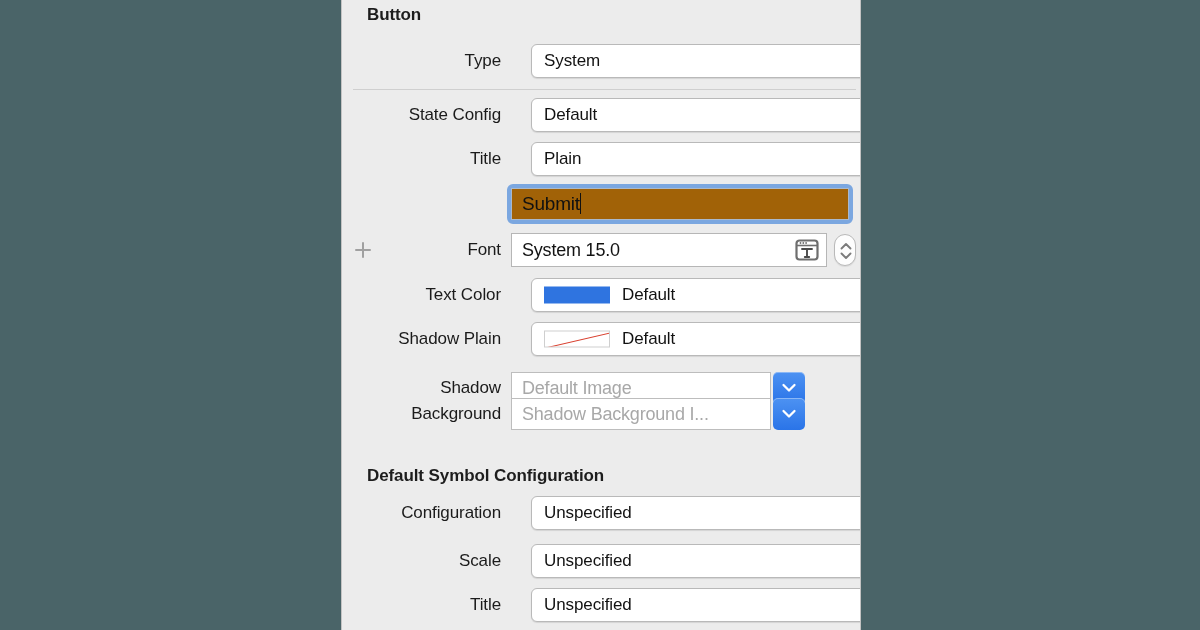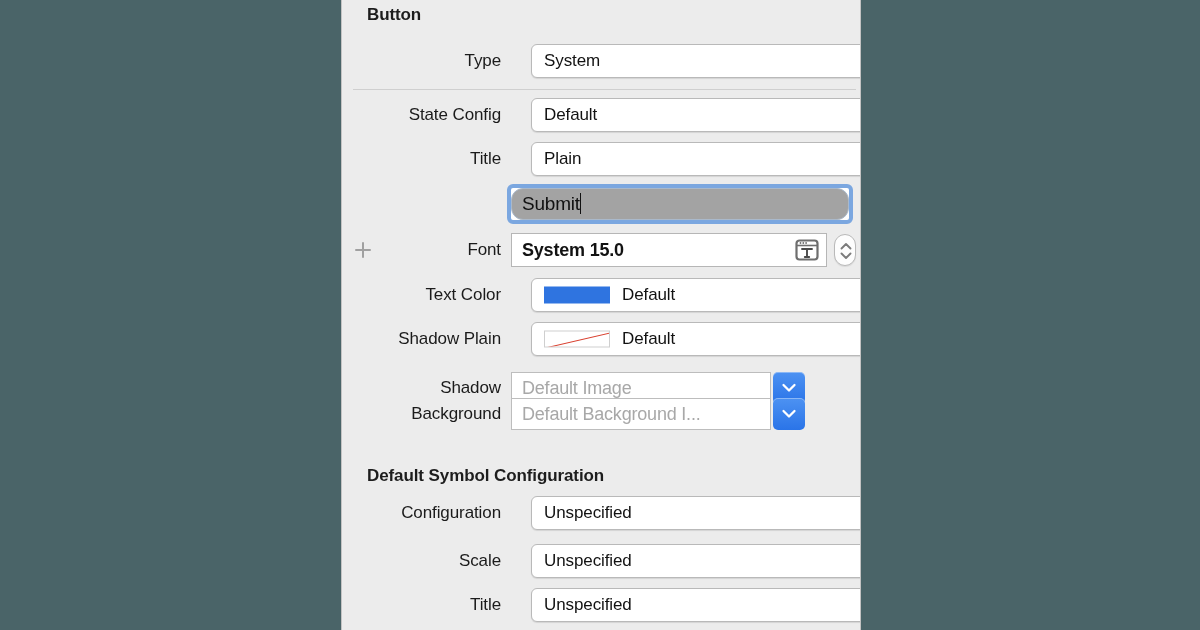--- a/index.html
+++ b/index.html
@@ -149,22 +149,22 @@
     height: 40px;
     box-sizing: border-box;
     border: 4px solid #7ba7e0;
     border-radius: 6px;
     background: #ffffff;
   }
   .textfield-focus .inner {
     position: absolute;
     inset: 0;
     border: 1px solid #aab9cb;
-    border-radius: 12px;
-    background: #a3a3a3;
+    border-radius: 0;
+    background: #a16207;
     box-sizing: border-box;
   }
   .textfield-focus .txt {
     position: absolute;
     left: 10px;
     top: 50%;
     transform: translateY(-50%);
     font-size: 19px;
     color: #111111;
     white-space: nowrap;
@@ -182,21 +182,20 @@
   
   .plainfield {
     position: absolute;
     left: 169px;
     top: 0;
     width: 316px;
     height: 34px;
     box-sizing: border-box;
     background: #ffffff;
     border: 1px solid #b6b6b6;
-    font-weight: bold;
   }
   .plainfield .value {
     position: absolute;
     left: 10px;
     top: 50%;
     transform: translateY(-50%);
     font-size: 18px;
     color: #121212;
     white-space: nowrap;
     letter-spacing: -0.2px;
@@ -403,21 +402,21 @@
             <path d="M2.5 3 L8 8.5 L13.5 3" stroke="#ffffff" stroke-width="2.3" stroke-linecap="round" stroke-linejoin="round"></path>
           </svg>
         </div>
       </div>
     </div>
 
     <div class="row" style="top:398px; height:32px;">
       <div class="row-label">Background</div>
       <div class="combo">
         <div class="field">
-          <div class="placeholder">Default Background I...</div>
+          <div class="placeholder">Shadow Background I...</div>
         </div>
         <div class="chev">
           <svg width="16" height="12" viewBox="0 0 16 12" fill="none">
             <path d="M2.5 3 L8 8.5 L13.5 3" stroke="#ffffff" stroke-width="2.3" stroke-linecap="round" stroke-linejoin="round"></path>
           </svg>
         </div>
       </div>
     </div>
 
     <div class="section-header" style="top:466px;">Default Symbol Configuration</div>

